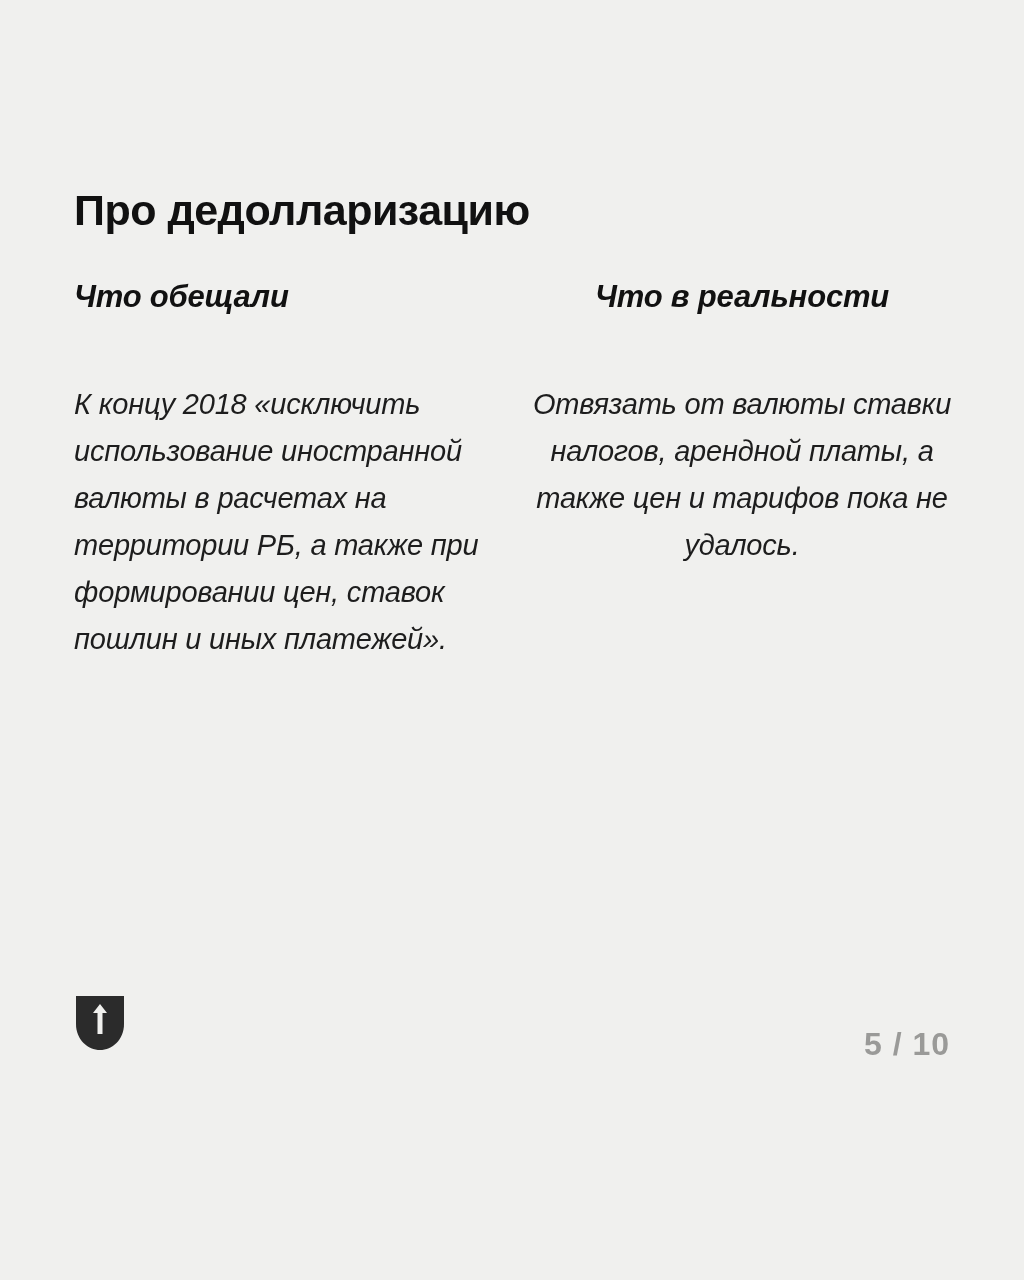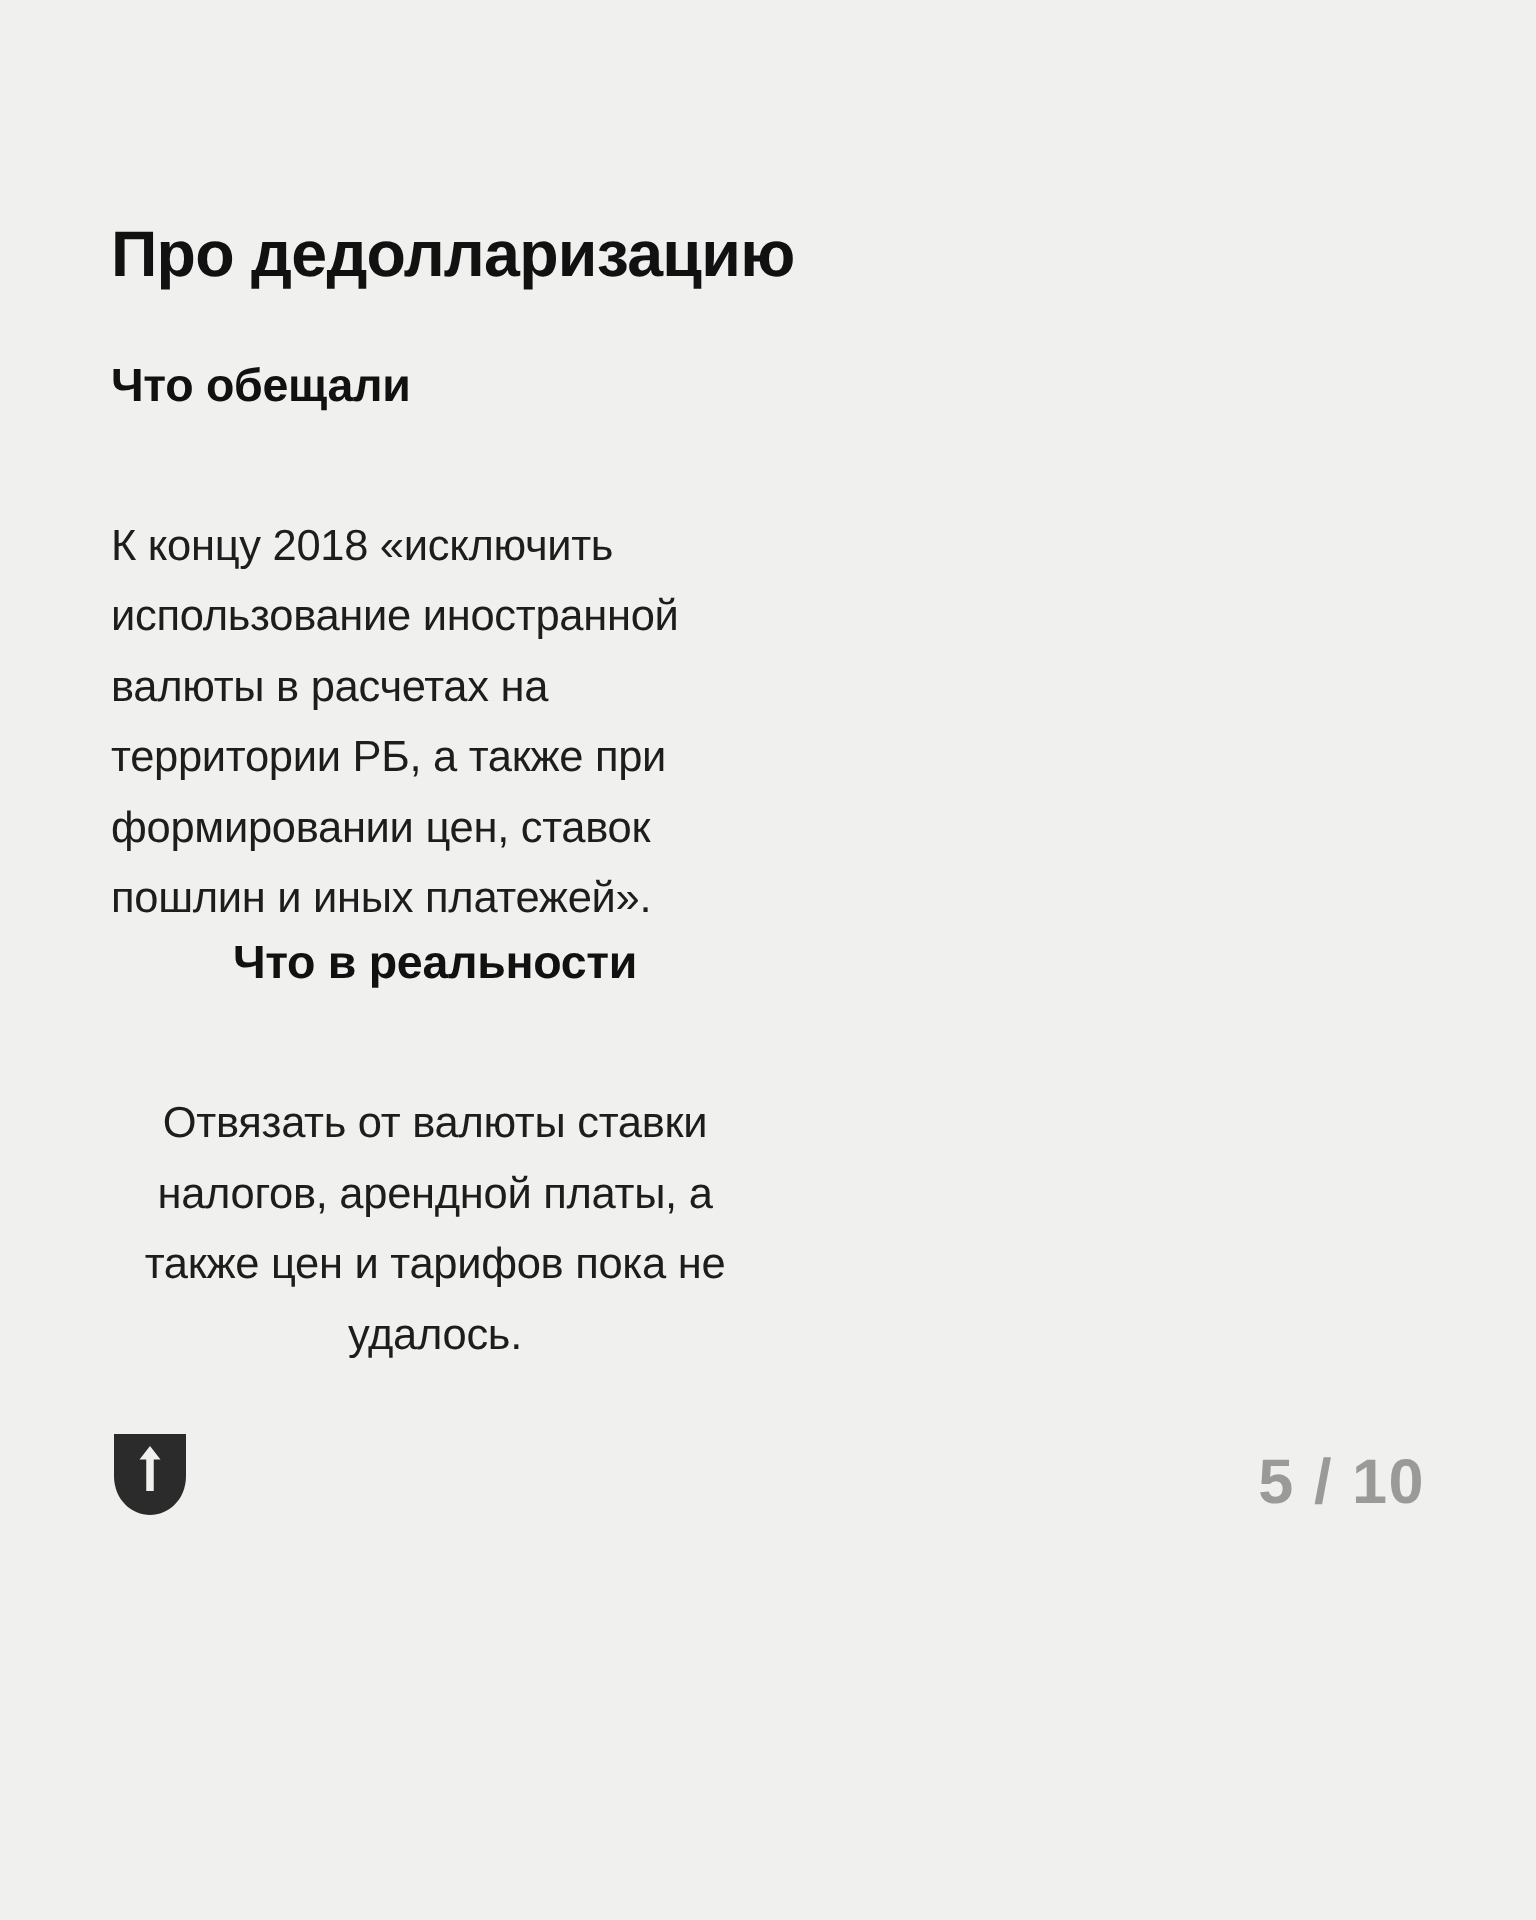--- a/index.html
+++ b/index.html
@@ -13,39 +13,41 @@
     font-family: "Liberation Sans", sans-serif;
     color: #1a1a1a;
     overflow: hidden;
   }
   .slide {
     position: relative;
     width: 1024px;
     height: 1040px;
     box-sizing: border-box;
     padding: 0;
+    margin-top: 40px;
   }
   .title {
     position: absolute;
     left: 74px;
     top: 118px;
     font-size: 43px;
     font-weight: bold;
     letter-spacing: -0.5px;
     color: #111111;
     line-height: 1.1;
   }
   .columns {
     position: absolute;
     left: 74px;
     top: 238px;
     width: 884px;
     display: flex;
-    flex-direction: column;
+    flex-direction: row;
     gap: 0px;
+    font-style: italic;
   }
   .col {
     width: 452px;
     box-sizing: border-box;
     padding-right: 30px;
   }
   .col.right {
     width: 432px;
     padding-right: 0;
     text-align: center;
@@ -75,22 +77,22 @@
   .logo {
     position: absolute;
     left: 74px;
     bottom: 28px;
     width: 52px;
     height: 58px;
   }
   .pager {
     position: absolute;
     right: 74px;
-    bottom: 28px;
-    font-size: 42px;
+    bottom: 17px;
+    font-size: 32px;
     font-weight: bold;
     color: #9a9a98;
     letter-spacing: 1px;
   }
 </style>
 </head>
 <body>
 
 <div class="slide">
 

